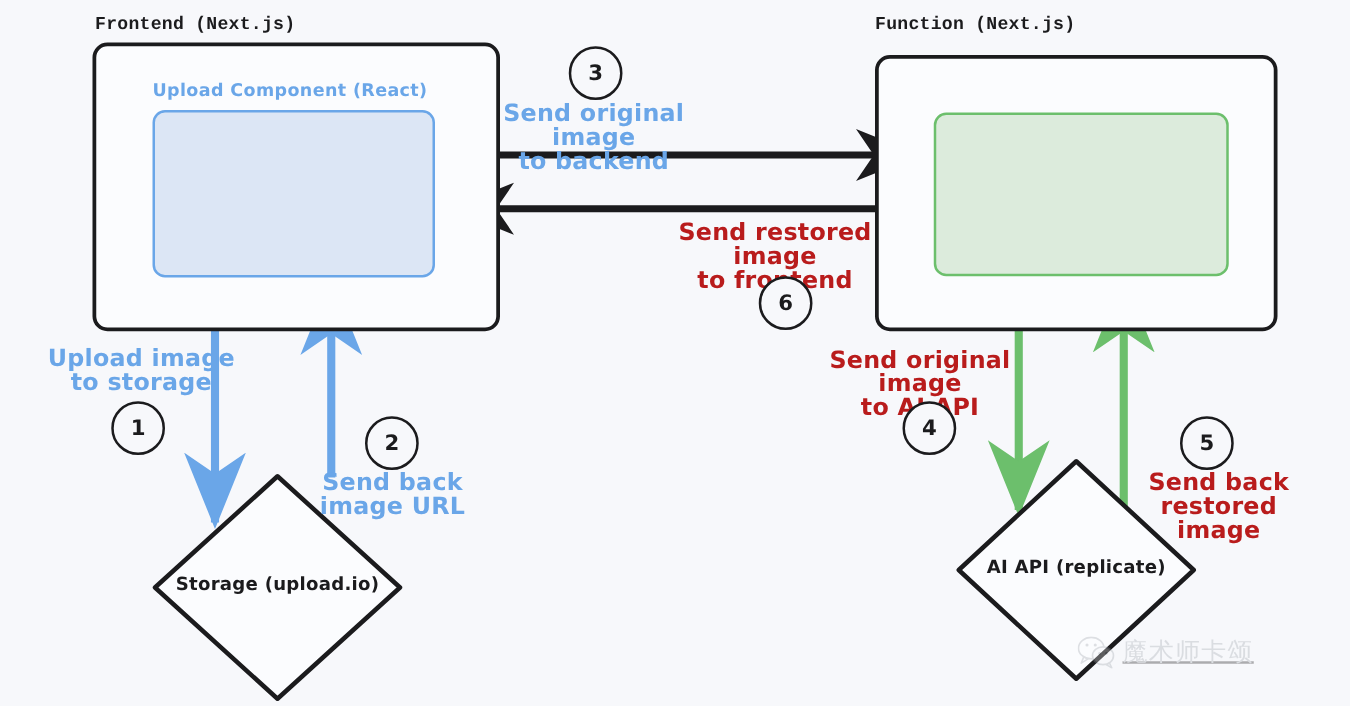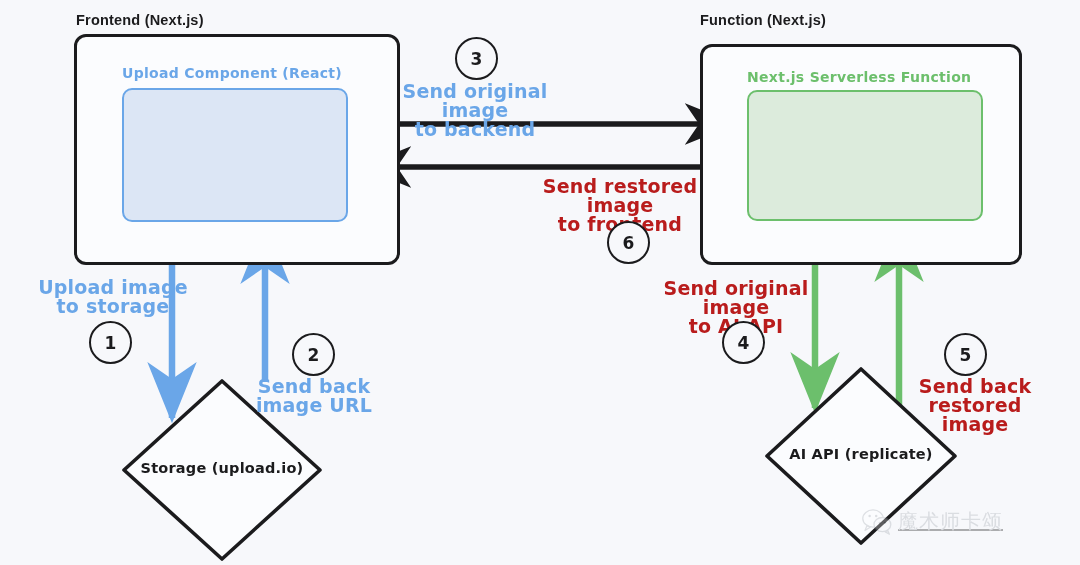--- a/index.html
+++ b/index.html
@@ -22,21 +22,21 @@
     position: absolute;
     left: 0;
     top: 0;
     width: 1080px;
     height: 565px;
   }
   .abs { position: absolute; }
 
   
   .container-title {
-    font-family: Liberation Sans, sans-serif;
+    font-family: Liberation Mono, monospace;
     font-weight: bold;
     font-size: 14.5px;
     color: #1b1b1d;
     white-space: nowrap;
     letter-spacing: .2px;
   }
 
   
   .inner-title {
     font-family: "DejaVu Sans", sans-serif;
@@ -172,21 +172,20 @@
   <div class="outer-box" style="left:74px; top:34px; width:326px; height:231px;"></div>
 
   <div class="inner-title blue abs" style="left:122px; top:65px;">Upload Component (React)</div>
 
   <div class="inner-box blue" style="left:122px; top:88px; width:226px; height:134px;"></div>
 
   <div class="container-title abs" style="left:700px; top:12px;">Function (Next.js)</div>
 
   <div class="outer-box" style="left:700px; top:44px; width:322px; height:221px;"></div>
 
-  <div class="inner-title green abs" style="left:747px; top:69px;">Next.js Serverless Function</div>
 
   <div class="inner-box green" style="left:747px; top:90px; width:236px; height:131px;"></div>
 
   <div class="diamond-label" style="left:761px; top:446px; width:200px;">AI API (replicate)</div>
 
   <div class="diamond-label" style="left:122px; top:460px; width:200px;">Storage (upload.io)</div>
 
   <div class="edge-label blue" style="left:28px; top:278px; width:170px;">Upload image
 to storage</div>
   <div class="step-badge" style="left:89px; top:321px;">1</div>

